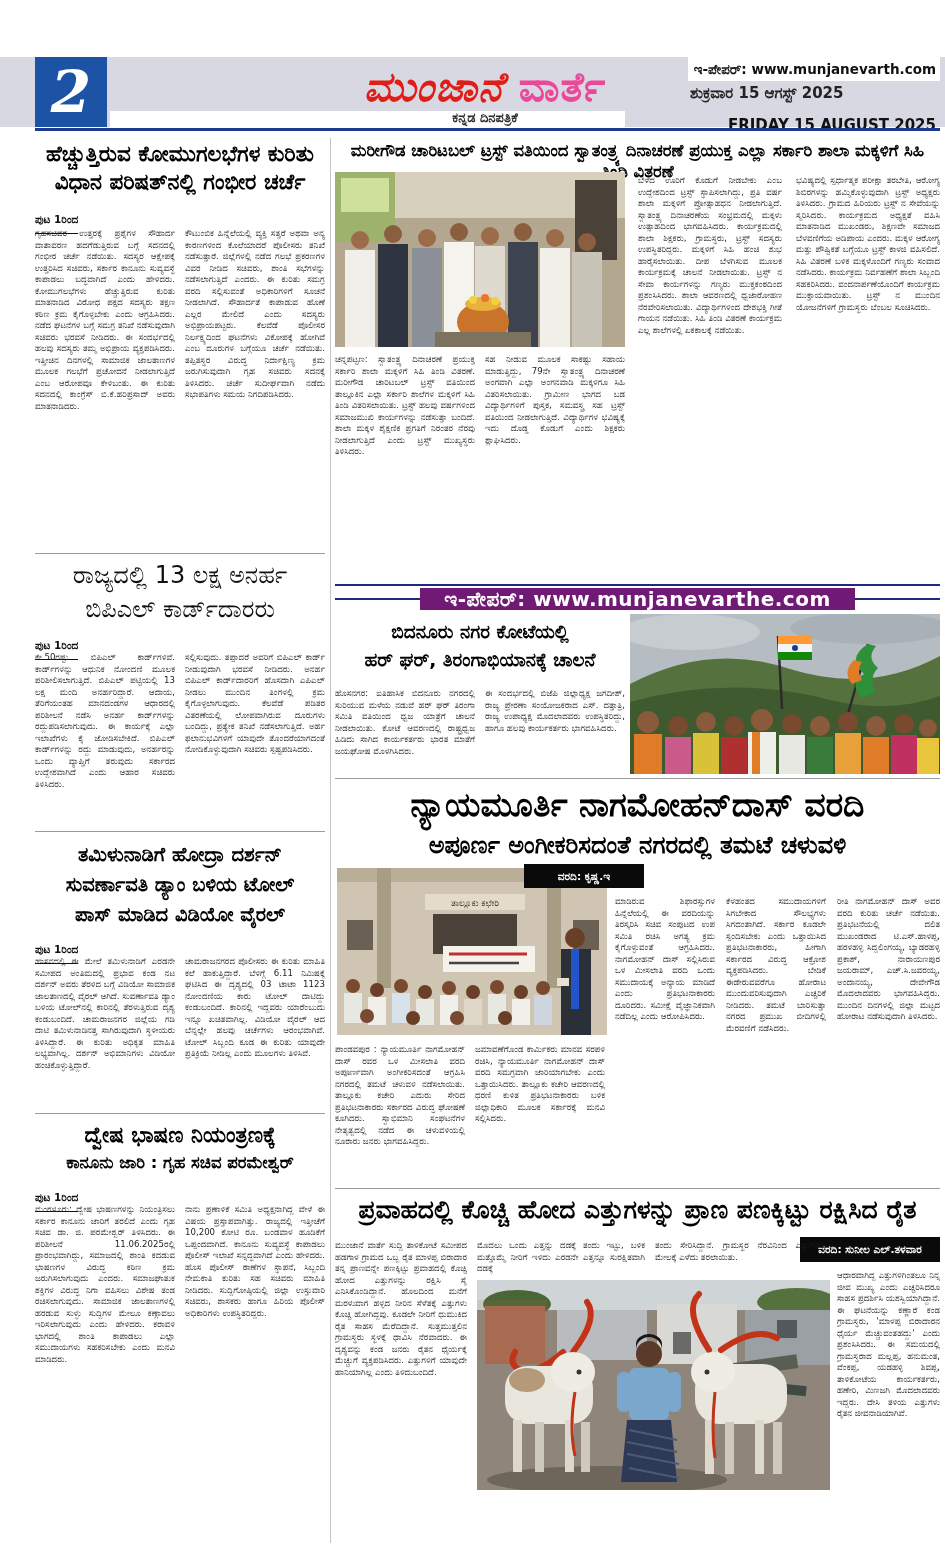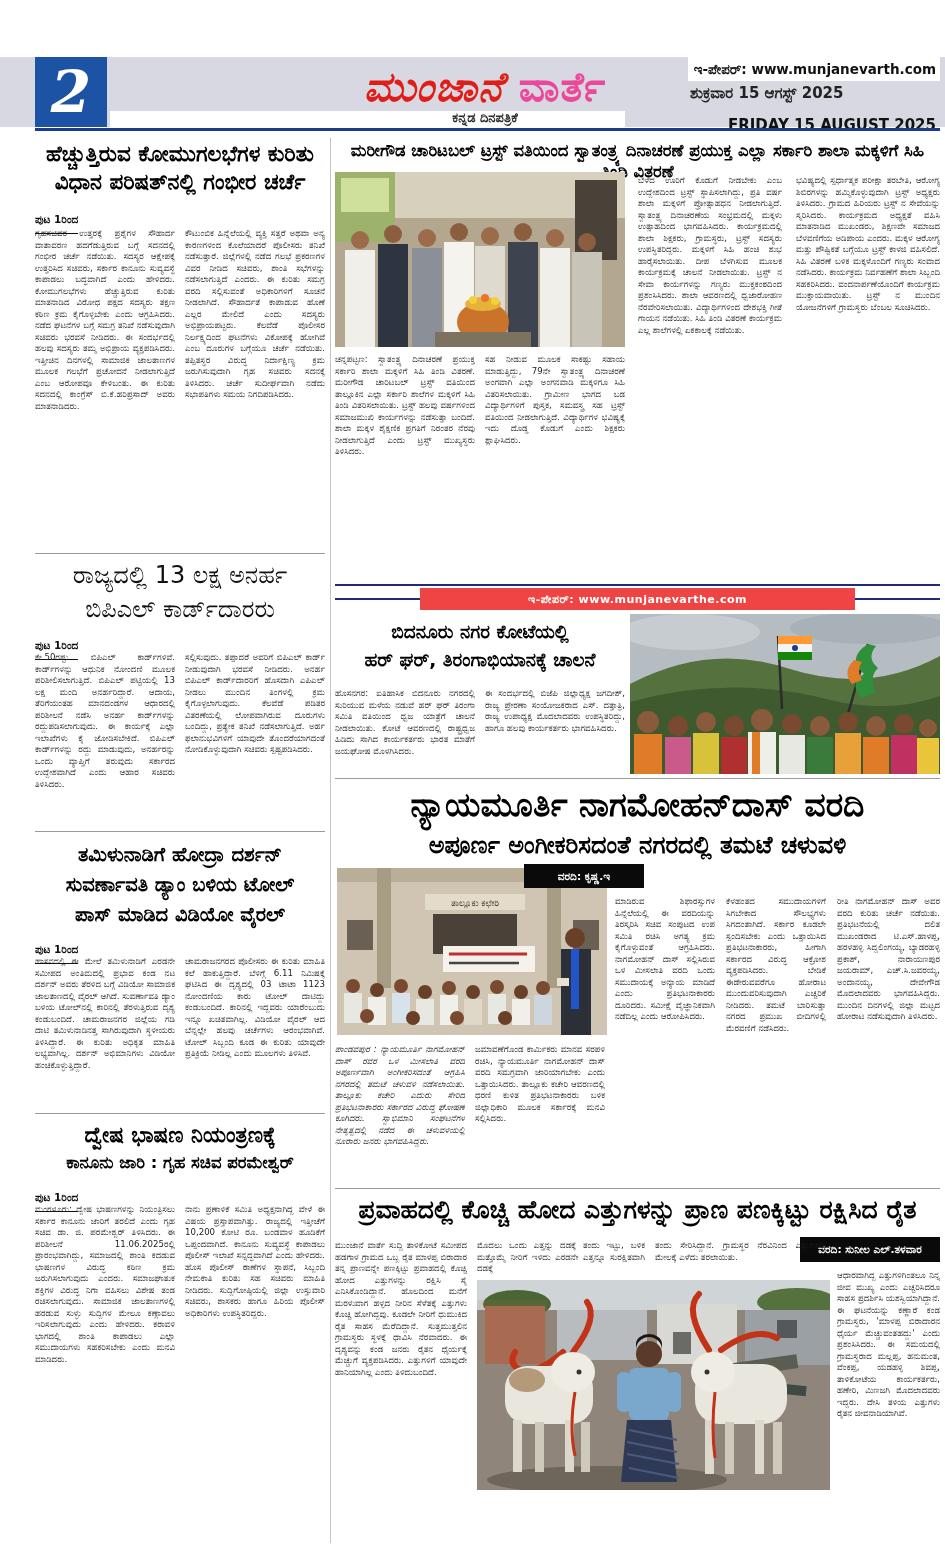--- a/index.html
+++ b/index.html
@@ -19,21 +19,21 @@
   .date-en{font-size:15px;font-weight:bold;color:#111;text-align:right;margin-top:12px;}
   .rule{background:#1e3a8c;}
   .grayrule{background:#9a9a9a;}
   .headline{font-weight:bold;color:#000;text-align:center;line-height:1.3;}
   .headline.light{font-weight:normal;color:#111;}
   .tag{font-size:10.5px;font-weight:bold;color:#111;border-bottom:1.5px solid #111;
        display:inline-block;padding-bottom:7px;}
   .body-text{font-size:8.6px;line-height:1.34;text-align:justify;color:#1c1c1c;overflow:hidden;}
   .byline-box{background:#0a0a0a;color:#fff;font-size:10.5px;font-weight:bold;
               display:flex;align-items:center;justify-content:center;white-space:nowrap;}
-  .banner{background:#ef4444;color:#fff;font-weight:bold;font-size:11px;
+  .banner{background:#701a75;color:#fff;font-weight:bold;font-size:20px;
           display:flex;align-items:center;justify-content:center;letter-spacing:.5px;}
   .banner-line{background:#1e2a80;height:2px;}
   .photo{display:block;}
 </style>
 </head>
 <body>
 
 <div class="page">
 
   <div class="abs band" style="left:0;top:57;width:945px;height:70px;top:57px;"></div>
@@ -209,21 +209,21 @@
         <circle cx="76" cy="150" r="7" fill="#6a3f28"></circle>
       <circle cx="120" cy="150" r="7" fill="#7a4a30"></circle>
         <circle cx="168" cy="150" r="7" fill="#6a3f28"></circle>
     </g>
     <circle cx="238" cy="70" r="10" fill="#6a3f28"></circle>
     <rect x="224" y="81" width="30" height="86" fill="#2b2f38"></rect>
     <rect x="234" y="81" width="8" height="60" fill="#2255cc"></rect>
     <rect x="220" y="110" width="12" height="8" fill="#e8e0d0"></rect>
   </svg>
 
-  <div class="abs body-text" style="left:335px;top:1044px;width:130px;height:138px;font-style:italic;">ಪಾಂಡವಪುರ : ನ್ಯಾಯಮೂರ್ತಿ ನಾಗಮೋಹನ್ ದಾಸ್ ರವರ ಒಳ ಮೀಸಲಾತಿ ವರದಿ ಅಪೂರ್ಣವಾಗಿ ಅಂಗೀಕರಿಸದಂತೆ ಆಗ್ರಹಿಸಿ ನಗರದಲ್ಲಿ ತಮಟೆ ಚಳುವಳಿ ನಡೆಸಲಾಯಿತು. ತಾಲ್ಲೂಕು ಕಚೇರಿ ಎದುರು ಸೇರಿದ ಪ್ರತಿಭಟನಾಕಾರರು ಸರ್ಕಾರದ ವಿರುದ್ಧ ಘೋಷಣೆ ಕೂಗಿದರು. ಸ್ವಾಭಿಮಾನಿ ಸಂಘಟನೆಗಳ ನೇತೃತ್ವದಲ್ಲಿ ನಡೆದ ಈ ಚಳುವಳಿಯಲ್ಲಿ ನೂರಾರು ಜನರು ಭಾಗವಹಿಸಿದ್ದರು.</div>
+  <div class="abs body-text" style="left:335px;top:1044px;width:130px;height:138px;">ಪಾಂಡವಪುರ : ನ್ಯಾಯಮೂರ್ತಿ ನಾಗಮೋಹನ್ ದಾಸ್ ರವರ ಒಳ ಮೀಸಲಾತಿ ವರದಿ ಅಪೂರ್ಣವಾಗಿ ಅಂಗೀಕರಿಸದಂತೆ ಆಗ್ರಹಿಸಿ ನಗರದಲ್ಲಿ ತಮಟೆ ಚಳುವಳಿ ನಡೆಸಲಾಯಿತು. ತಾಲ್ಲೂಕು ಕಚೇರಿ ಎದುರು ಸೇರಿದ ಪ್ರತಿಭಟನಾಕಾರರು ಸರ್ಕಾರದ ವಿರುದ್ಧ ಘೋಷಣೆ ಕೂಗಿದರು. ಸ್ವಾಭಿಮಾನಿ ಸಂಘಟನೆಗಳ ನೇತೃತ್ವದಲ್ಲಿ ನಡೆದ ಈ ಚಳುವಳಿಯಲ್ಲಿ ನೂರಾರು ಜನರು ಭಾಗವಹಿಸಿದ್ದರು.</div>
   <div class="abs body-text" style="left:475px;top:1044px;width:130px;height:138px;">ಜಮಾವಣೆಗೊಂಡ ಕಾರ್ಮಿಕರು ಮಾನವ ಸರಪಳಿ ರಚಿಸಿ, ನ್ಯಾಯಮೂರ್ತಿ ನಾಗಮೋಹನ್ ದಾಸ್ ವರದಿ ಸಮಗ್ರವಾಗಿ ಜಾರಿಯಾಗಬೇಕು ಎಂದು ಒತ್ತಾಯಿಸಿದರು. ತಾಲ್ಲೂಕು ಕಚೇರಿ ಆವರಣದಲ್ಲಿ ಧರಣಿ ಕುಳಿತ ಪ್ರತಿಭಟನಾಕಾರರು ಬಳಿಕ ಜಿಲ್ಲಾಧಿಕಾರಿ ಮೂಲಕ ಸರ್ಕಾರಕ್ಕೆ ಮನವಿ ಸಲ್ಲಿಸಿದರು.</div>
   <div class="abs body-text" style="left:615px;top:896px;width:100px;height:286px;">ಮಾಡಿರುವ ಶಿಫಾರಸ್ಸುಗಳ ಹಿನ್ನೆಲೆಯಲ್ಲಿ ಈ ವರದಿಯನ್ನು ತಿರಸ್ಕರಿಸಿ ಸಚಿವ ಸಂಪುಟದ ಉಪ ಸಮಿತಿ ರಚಿಸಿ ಅಗತ್ಯ ಕ್ರಮ ಕೈಗೊಳ್ಳುವಂತೆ ಆಗ್ರಹಿಸಿದರು. ನಾಗಮೋಹನ್ ದಾಸ್ ಸಲ್ಲಿಸಿರುವ ಒಳ ಮೀಸಲಾತಿ ವರದಿ ಒಂದು ಸಮುದಾಯಕ್ಕೆ ಅನ್ಯಾಯ ಮಾಡಿದೆ ಎಂದು ಪ್ರತಿಭಟನಾಕಾರರು ದೂರಿದರು. ಸಮೀಕ್ಷೆ ವೈಜ್ಞಾನಿಕವಾಗಿ ನಡೆದಿಲ್ಲ ಎಂದು ಆರೋಪಿಸಿದರು.</div>
   <div class="abs body-text" style="left:726px;top:896px;width:100px;height:286px;">ಕೆಳಹಂತದ ಸಮುದಾಯಗಳಿಗೆ ಸಿಗಬೇಕಾದ ಸೌಲಭ್ಯಗಳು ಸಿಗದಂತಾಗಿದೆ. ಸರ್ಕಾರ ಕೂಡಲೇ ಸ್ಪಂದಿಸಬೇಕು ಎಂದು ಒತ್ತಾಯಿಸಿದ ಪ್ರತಿಭಟನಾಕಾರರು, ಹೀಗಾಗಿ ಸರ್ಕಾರದ ವಿರುದ್ಧ ಆಕ್ರೋಶ ವ್ಯಕ್ತಪಡಿಸಿದರು. ಬೇಡಿಕೆ ಈಡೇರುವವರೆಗೂ ಹೋರಾಟ ಮುಂದುವರಿಸುವುದಾಗಿ ಎಚ್ಚರಿಕೆ ನೀಡಿದರು. ತಮಟೆ ಬಾರಿಸುತ್ತಾ ನಗರದ ಪ್ರಮುಖ ಬೀದಿಗಳಲ್ಲಿ ಮೆರವಣಿಗೆ ನಡೆಸಿದರು.</div>
   <div class="abs body-text" style="left:837px;top:896px;width:103px;height:286px;">ರೀತಿ ನಾಗಮೋಹನ್ ದಾಸ್ ಅವರ ವರದಿ ಕುರಿತು ಚರ್ಚೆ ನಡೆಯಿತು. ಪ್ರತಿಭಟನೆಯಲ್ಲಿ ದಲಿತ ಮುಖಂಡರಾದ ಟಿ.ಎಸ್.ಹಾಳಪ್ಪ, ಹರಳಹಳ್ಳಿ ಸಿದ್ದಲಿಂಗಯ್ಯ, ಬ್ಯಾಡರಹಳ್ಳಿ ಪ್ರಕಾಶ್, ನಾರಾಯಣಪುರ ಜಯರಾಮ್, ಎಚ್.ಸಿ.ಜವರಯ್ಯ, ಅಂದಾನಯ್ಯ, ದೇವೇಗೌಡ ಮೊದಲಾದವರು ಭಾಗವಹಿಸಿದ್ದರು. ಮುಂದಿನ ದಿನಗಳಲ್ಲಿ ಜಿಲ್ಲಾ ಮಟ್ಟದ ಹೋರಾಟ ನಡೆಸುವುದಾಗಿ ತಿಳಿಸಿದರು.</div>
 
   <div class="abs grayrule" style="left:335px;top:1188px;width:605px;height:1px;"></div>
   <div class="abs headline" style="left:335px;top:1194px;width:605px;font-size:25px;">ಪ್ರವಾಹದಲ್ಲಿ ಕೊಚ್ಚಿ ಹೋದ ಎತ್ತುಗಳನ್ನು ಪ್ರಾಣ ಪಣಕ್ಕಿಟ್ಟು ರಕ್ಷಿಸಿದ ರೈತ</div>
   <div class="abs byline-box" style="left:800px;top:1237px;width:140px;height:25px;">ವರದಿ: ಸುನೀಲ ಎಲ್.ತಳವಾರ</div>
 
   <div class="abs body-text" style="left:335px;top:1240px;width:132px;height:282px;">ಮುಂಜಾನೆ ವಾರ್ತೆ ಸುದ್ದಿ ತಾಳಿಕೋಟೆ ಸಮೀಪದ ಹಡಗಾಳ ಗ್ರಾಮದ ಒಬ್ಬ ರೈತ ಮಾಳಪ್ಪ ಬಿರಾದಾರ ತನ್ನ ಪ್ರಾಣವನ್ನೇ ಪಣಕ್ಕಿಟ್ಟು ಪ್ರವಾಹದಲ್ಲಿ ಕೊಚ್ಚಿ ಹೋದ ಎತ್ತುಗಳನ್ನು ರಕ್ಷಿಸಿ ಸೈ ಎನಿಸಿಕೊಂಡಿದ್ದಾನೆ. ಹೊಲದಿಂದ ಮನೆಗೆ ಮರಳುವಾಗ ಹಳ್ಳದ ನೀರಿನ ಸೆಳೆತಕ್ಕೆ ಎತ್ತುಗಳು ಕೊಚ್ಚಿ ಹೋಗಿದ್ದವು. ಕೂಡಲೇ ನೀರಿಗೆ ಧುಮುಕಿದ ರೈತ ಸಾಹಸ ಮೆರೆದಿದ್ದಾನೆ. ಸುತ್ತಮುತ್ತಲಿನ ಗ್ರಾಮಸ್ಥರು ಸ್ಥಳಕ್ಕೆ ಧಾವಿಸಿ ನೆರವಾದರು. ಈ ದೃಶ್ಯವನ್ನು ಕಂಡ ಜನರು ರೈತನ ಧೈರ್ಯಕ್ಕೆ ಮೆಚ್ಚುಗೆ ವ್ಯಕ್ತಪಡಿಸಿದರು. ಎತ್ತುಗಳಿಗೆ ಯಾವುದೇ ಹಾನಿಯಾಗಿಲ್ಲ ಎಂದು ತಿಳಿದುಬಂದಿದೆ.</div>

